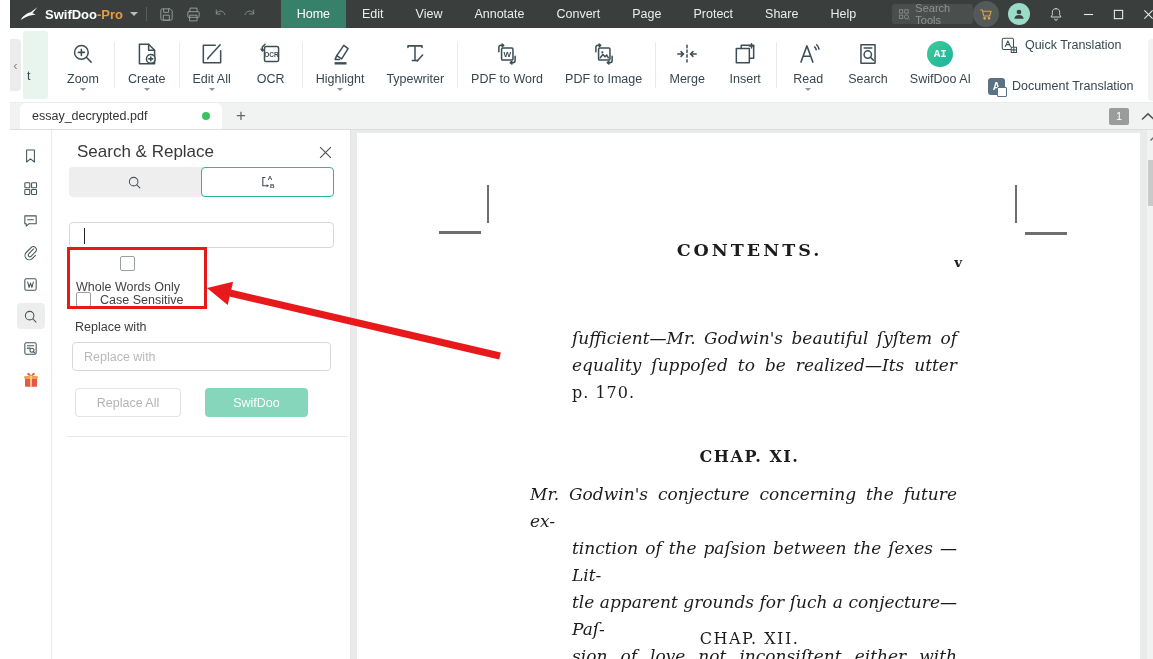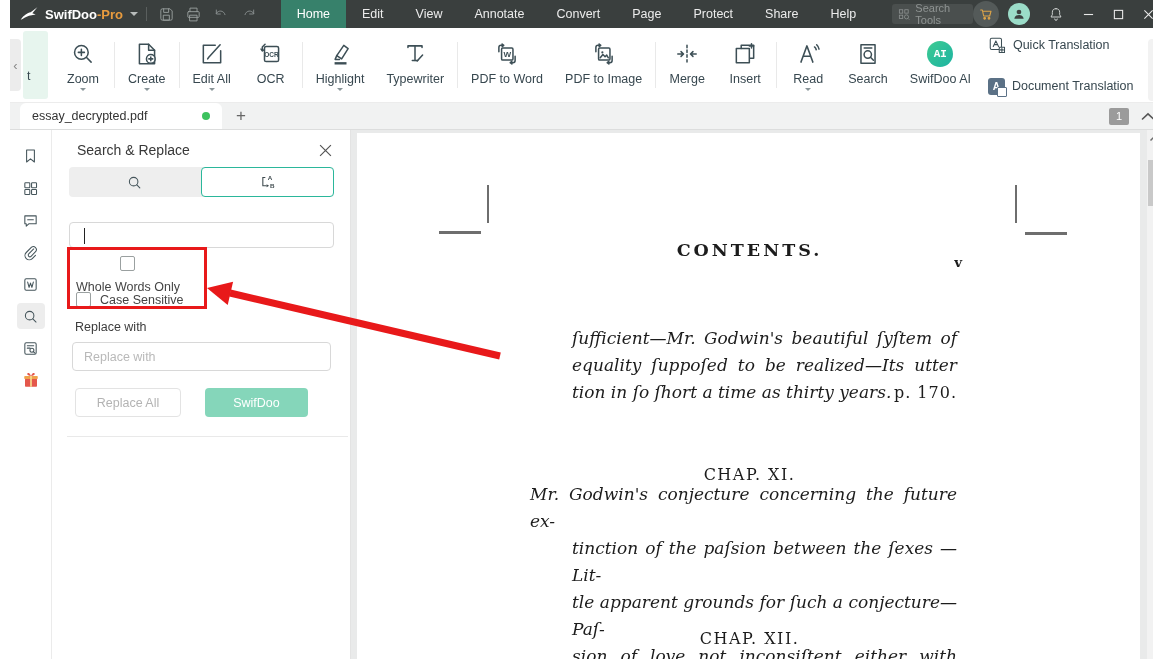--- a/index.html
+++ b/index.html
@@ -28,21 +28,21 @@
   .toolbar { position:absolute; top:28px; left:0; width:100%; height:75px; background:#fff; border-bottom:1px solid #ececec; display:flex; align-items:center; }
   .tscroll { width:11px; height:52px; background:#ececec; border-radius:0 4px 4px 0; display:flex; align-items:center; justify-content:center; color:#888; font-size:13px; margin-right:2px; }
   .tscroll.right { border-radius:4px 0 0 4px; margin:0; position:absolute; right:0; top:11px; background:#f2f2f2; height:62px; width:15px; }
   .partial-item { width:25px; height:68px; background:#e7f5ee; border-radius:3px; display:flex; align-items:flex-end; justify-content:flex-start; padding:0 0 16px 4px; color:#37474f; font-size:12.5px; margin-right:6px; }
   .titem { display:flex; flex-direction:column; align-items:center; padding:4px 11px 0 11px; min-width:58px; }
   .ticon { height:30px; display:flex; align-items:center; justify-content:center; }
   .tlabel { font-size:12.5px; color:#37474f; margin-top:3px; white-space:nowrap; }
   .tcaret { height:8px; margin-top:2px; }
   .tcaret.show::after { content:""; display:block; width:0; height:0; border-left:3.5px solid transparent; border-right:3.5px solid transparent; border-top:3.5px solid #8a9599; }
   .tgsep { width:1px; height:46px; background:#e9e9e9; margin:0 2px; }
-  .transcol { display:flex; flex-direction:column; justify-content:center; gap:24px; margin-left:6px; }
+  .transcol { display:flex; flex-direction:column; justify-content:center; gap:24px; margin-left:6px;align-items:center; }
   .transrow { display:flex; align-items:center; gap:7px; }
   .translabel { font-size:12.5px; color:#37474f; white-space:nowrap; }
   .aiicon { width:26px; height:26px; border-radius:50%; background:linear-gradient(135deg,#3ecb92,#1cb3a2); color:#fff; font-size:11px; font-weight:bold; display:flex; align-items:center; justify-content:center;font-family:Liberation Mono, monospace; }
   .dticon { width:17px; height:17px; border-radius:3px; background:#5b7186; color:#fff; font-size:10px; font-weight:bold; display:flex; align-items:center; justify-content:center; position:relative; }
   .dticon::after { content:""; position:absolute; right:-2px; bottom:-2px; width:8px; height:8px; background:#fff; border:1px solid #5b7186; border-radius:1px; }
 
   
   .tabbar { position:absolute; top:103px; left:0; width:100%; height:27px; background:#f1f2f2; border-bottom:1px solid #dcdddd; display:flex; align-items:center; }
   .tab { width:202px; height:26px; margin-left:10px; background:#fff; border-radius:6px 6px 0 0; display:flex; align-items:center; padding:0 12px; font-size:12.5px; color:#333; }
   .tabdot { width:8px; height:8px; border-radius:50%; background:#3cc25e; margin-left:auto; }
@@ -52,21 +52,21 @@
 
   
   .main { position:absolute; top:130px; left:0; width:100%; height:529px; display:flex; }
   .rail { width:42px; background:#fff; border-right:1px solid #ebebeb; display:flex; flex-direction:column; align-items:center; padding-top:13px; gap:6px; }
   .rail-item { width:28px; height:26px; display:flex; align-items:center; justify-content:center; border-radius:4px; }
   .rail-item.active { background:#ededed; }
 
   
   .panel { width:299px; background:#fff; border-right:1px solid #e3e3e3; position:relative; font-size:12.5px; }
   .panel-head { display:flex; align-items:center; padding:12px 18px 0 25px; }
-  .panel-title { font-size:14px; color:#383838; }
+  .panel-title { font-size:17px; color:#383838; }
   .panel-close { margin-left:auto; }
   .toggle { position:absolute; left:17px; top:37px; width:265px; height:30px; background:#eeeeee; border-radius:4px; display:flex; }
   .toggle-half { flex:1; display:flex; align-items:center; justify-content:center; }
   .toggle-half.active { background:#fff; border:1.5px solid #2bb79b; border-radius:4px; }
   .search-input { position:absolute; left:17px; top:92px; width:265px; height:26px; border:1px solid #d8d8d8; border-radius:4px; background:#fff; }
   .caret-line { position:absolute; left:14px; top:5px; width:1px; height:16px; background:#222; animation:blink 1s step-end infinite; }
   @keyframes blink { 50% { opacity:0; } }
   .optrow { position:absolute; left:24px; display:flex; align-items:center; gap:9px; }
   .cb { width:15px; height:15px; border:1px solid #9aa0a0; border-radius:2px; background:#fff; }
   .optlabel { color:#444; }
@@ -522,26 +522,25 @@
         <div class="cropmark" style="left:668px;top:99px;width:42px;height:3px;"></div>
 
         <div class="doc-content">
           <div class="contents-title">CONTENTS.</div>
           <div class="pagenum-v">v</div>
 
           <div class="para" style="top:192px;left:42px;width:385px;">
             <div class="jline">ſufficient—Mr. Godwin's beautiful ſyſtem of</div>
             <div class="jline">equality ſuppoſed to be realized—Its utter</div>
             <div class="lastline">
-                <span>tion in ſo ſhort a time as thirty years.</span>
                 <span class="pref">p. 170.</span>
               </div>
           </div>
 
-          <div class="chap" style="top:332px;">CHAP. XI.</div>
+          <div class="chap" style="top:314px;font-weight:bold;">CHAP. XI.</div>
 
           <div class="para" style="top:348px;left:0;width:427px;">
             <div class="jline">Mr. Godwin's conjecture concerning the future ex-</div>
             <div class="jline indent">tinction of the paſsion between the ſexes —Lit-</div>
             <div class="jline indent">tle apparent grounds for ſuch a conjecture—Paſ-</div>
             <div class="jline indent">sion of love not inconsiſtent either with reaſon</div>
 
           </div>
 
           <div class="chap" style="top:496px;">CHAP. XII.</div>

